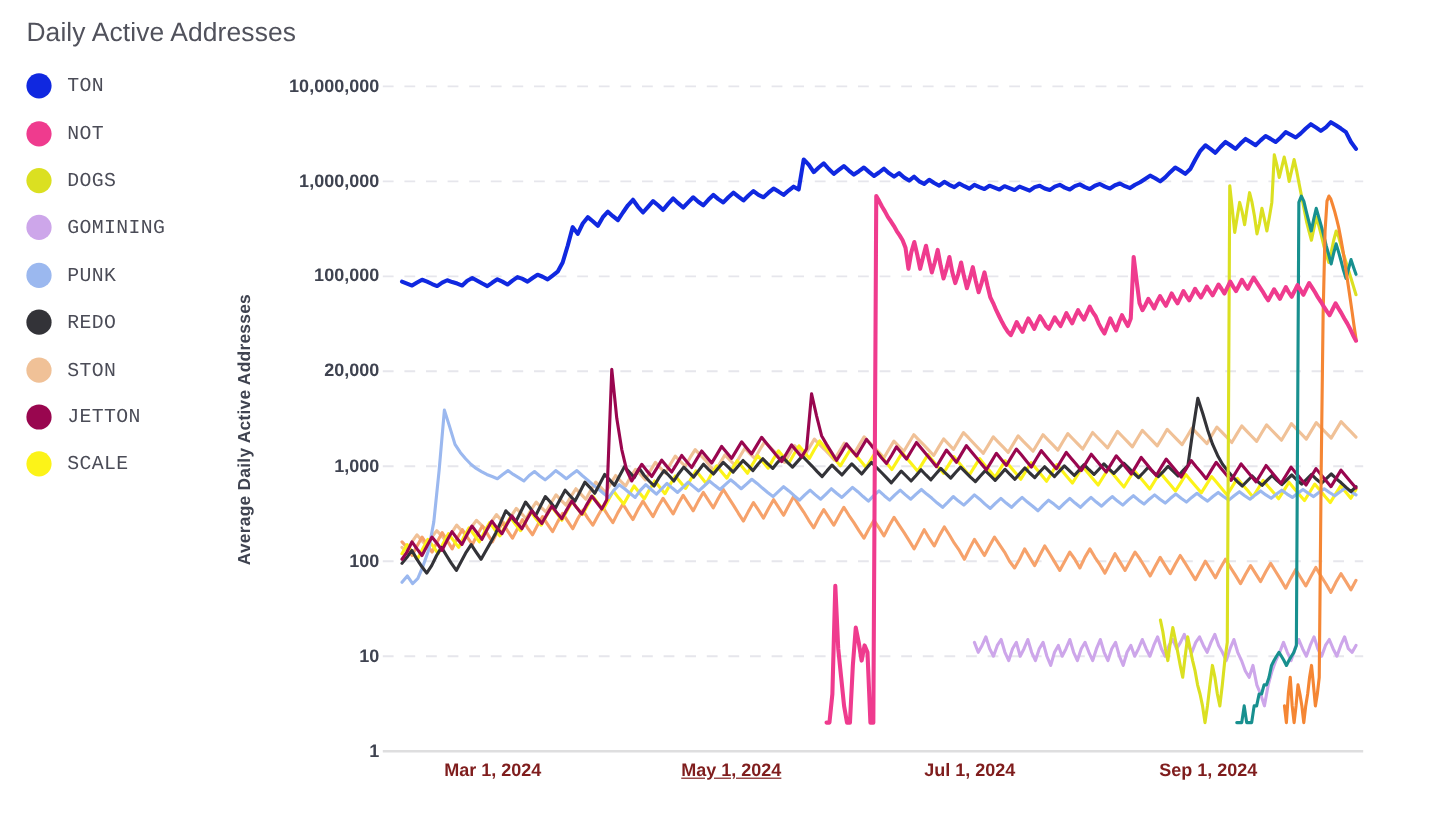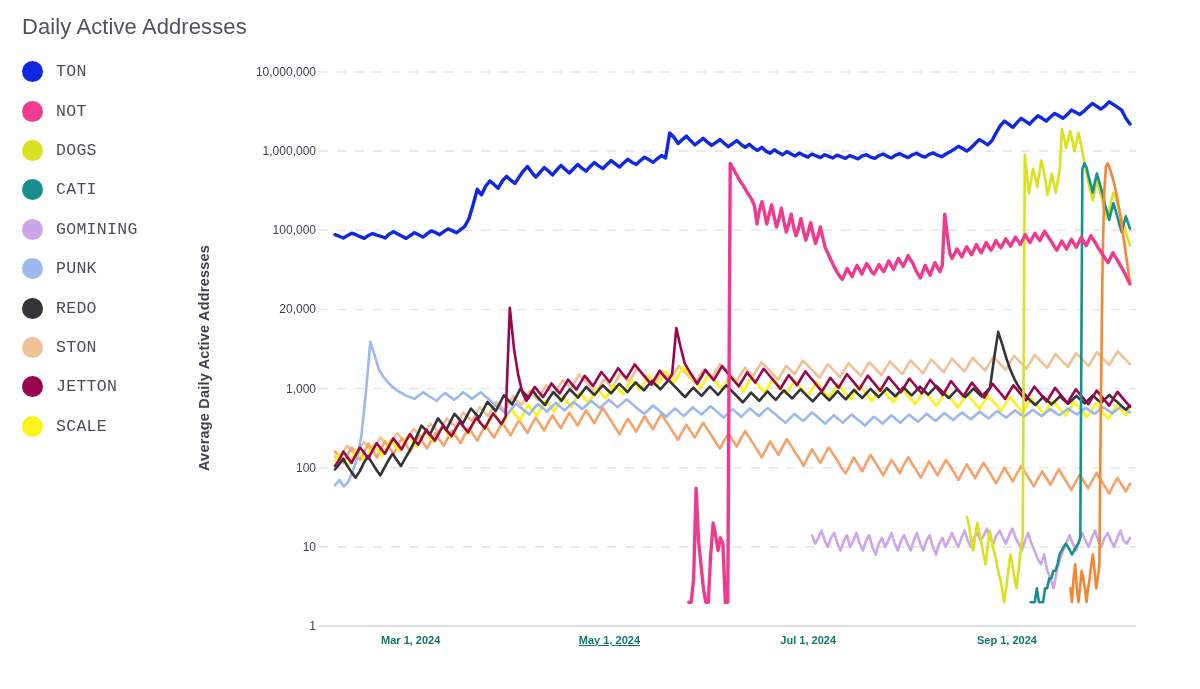--- a/index.html
+++ b/index.html
@@ -61,38 +61,38 @@
     font-size: 14.5px;
     font-weight: bold;
     color: #3f4350;
     letter-spacing: 0.2px;
   }
   
   .ytick-label {
     position: absolute;
     right: 0;
     transform: translateY(-50%);
-    font-size: 12px;
-    font-weight: normal;
+    font-size: 15px;
+    font-weight: bold;
     color: #3f4350;
     white-space: nowrap;
   }
   #ytick-layer {
     position: absolute;
     left: 0;
     top: 0;
     width: 316px;
     height: 689px;
   }
   .xtick-label {
     position: absolute;
     transform: translateX(-50%);
-    font-size: 11px;
+    font-size: 15px;
     font-weight: bold;
-    color: #0f766e;
+    color: #7f1d1d;
     white-space: nowrap;
   }
   #xtick-layer {
     position: absolute;
     left: 0;
     top: 634px;
     width: 1200px;
     height: 30px;
   }
   
@@ -114,24 +114,20 @@
           <span class="legend-dot" style="background: rgb(16, 40, 224);"></span>
           <span class="legend-label">TON</span>
         </div>
         <div class="legend-item">
           <span class="legend-dot" style="background: rgb(239, 59, 142);"></span>
           <span class="legend-label">NOT</span>
         </div>
         <div class="legend-item">
           <span class="legend-dot" style="background: rgb(219, 224, 33);"></span>
           <span class="legend-label">DOGS</span>
-        </div>
-        <div class="legend-item">
-          <span class="legend-dot" style="background: rgb(24, 144, 143);"></span>
-          <span class="legend-label">CATI</span>
         </div>
         <div class="legend-item">
           <span class="legend-dot" style="background: rgb(205, 166, 234);"></span>
           <span class="legend-label">GOMINING</span>
         </div>
         <div class="legend-item">
           <span class="legend-dot" style="background: rgb(155, 184, 239);"></span>
           <span class="legend-label">PUNK</span>
         </div>
         <div class="legend-item">

